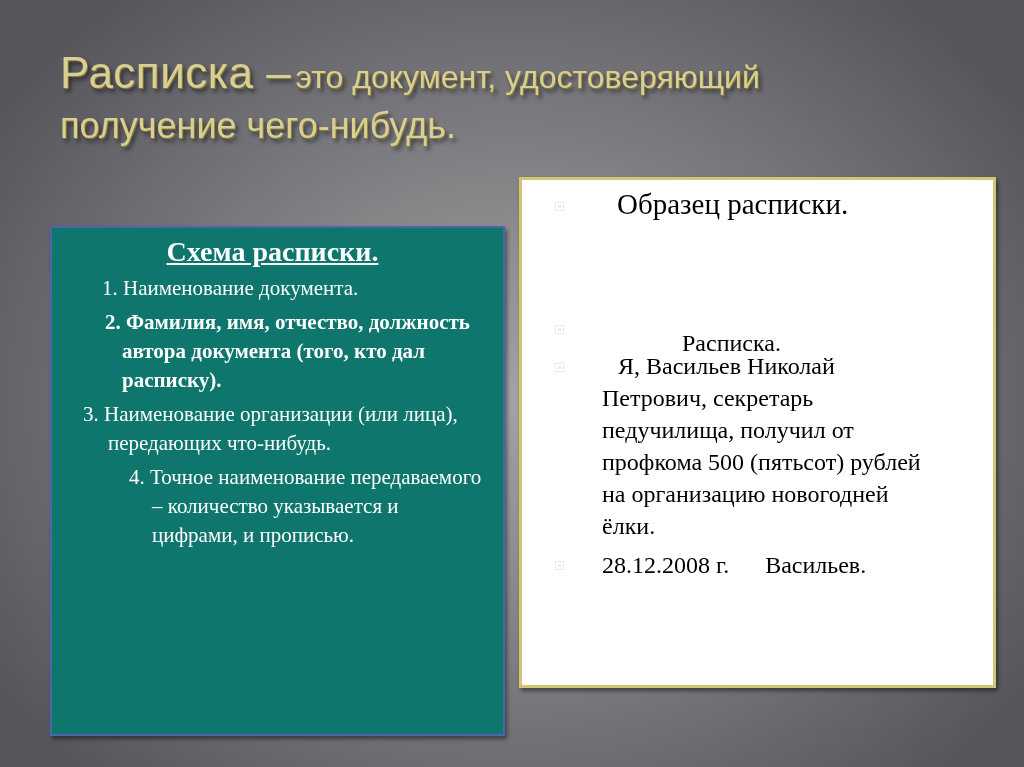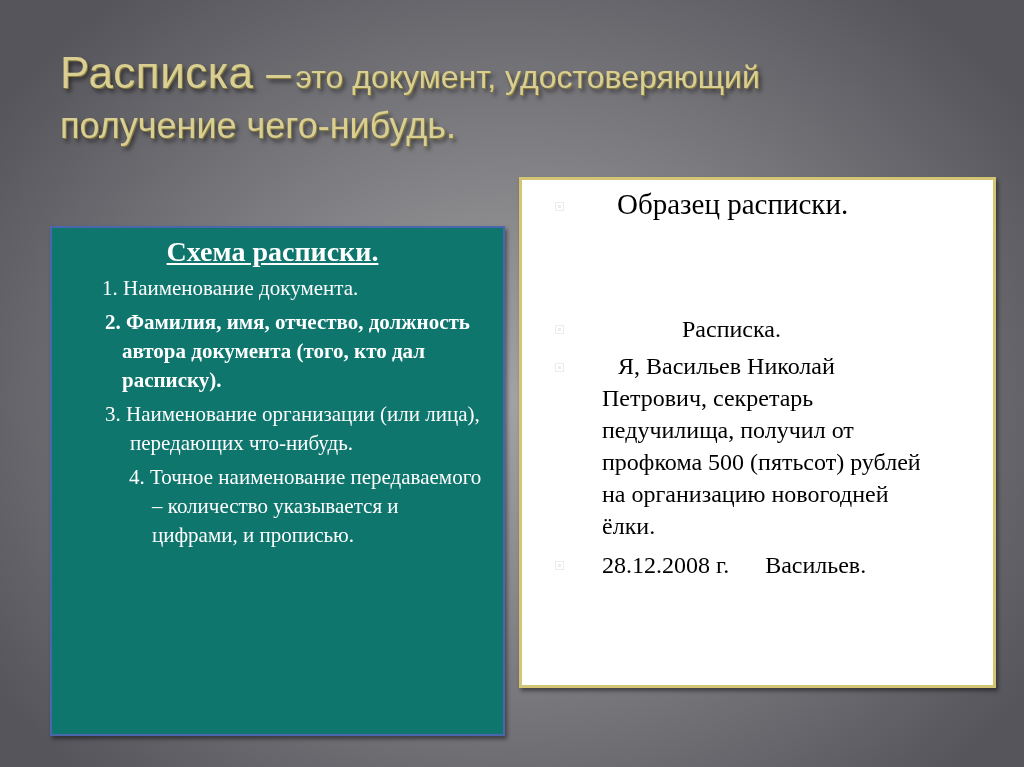--- a/index.html
+++ b/index.html
@@ -73,21 +73,21 @@
     .scheme-item {
       font-size: 21px;
       line-height: 29px;
       margin-bottom: 5px;
       padding-left: 70px;
       padding-right: 14px;
       text-indent: -22px;
     }
     .scheme-item.i1 { padding-left: 70px; text-indent: -20px; }
     .scheme-item.i2 { padding-left: 70px; text-indent: -17px; font-weight: bold; }
-    .scheme-item.i3 { padding-left: 78px; text-indent: -25px; font-family: Liberation Serif, serif; }
+    .scheme-item.i3 { padding-left: 56px; text-indent: -25px; font-family: Liberation Serif, serif; }
     .scheme-item.i4 { padding-left: 100px; text-indent: -23px; }
     .scheme-item.i5 { padding-left: 70px; text-indent: -32px; }
     .sample-line {
       position: absolute;
       font-size: 24px;
       line-height: 32px;
     }
     .bullet {
       position: absolute;
       width: 9px;
@@ -104,21 +104,21 @@
       height: 3px;
       background: #ececec;
     }
     .sample-title {
       left: 95px;
       top: 8px;
       font-size: 29px;
     }
     .sample-heading {
       left: 160px;
-      top: 133px;
+      top: 147px;
     }
     .sample-body {
       left: 80px;
       top: 170px;
       width: 330px;
     }
     .sample-body .first {
       padding-left: 16px;
     }
     .sample-footer {

